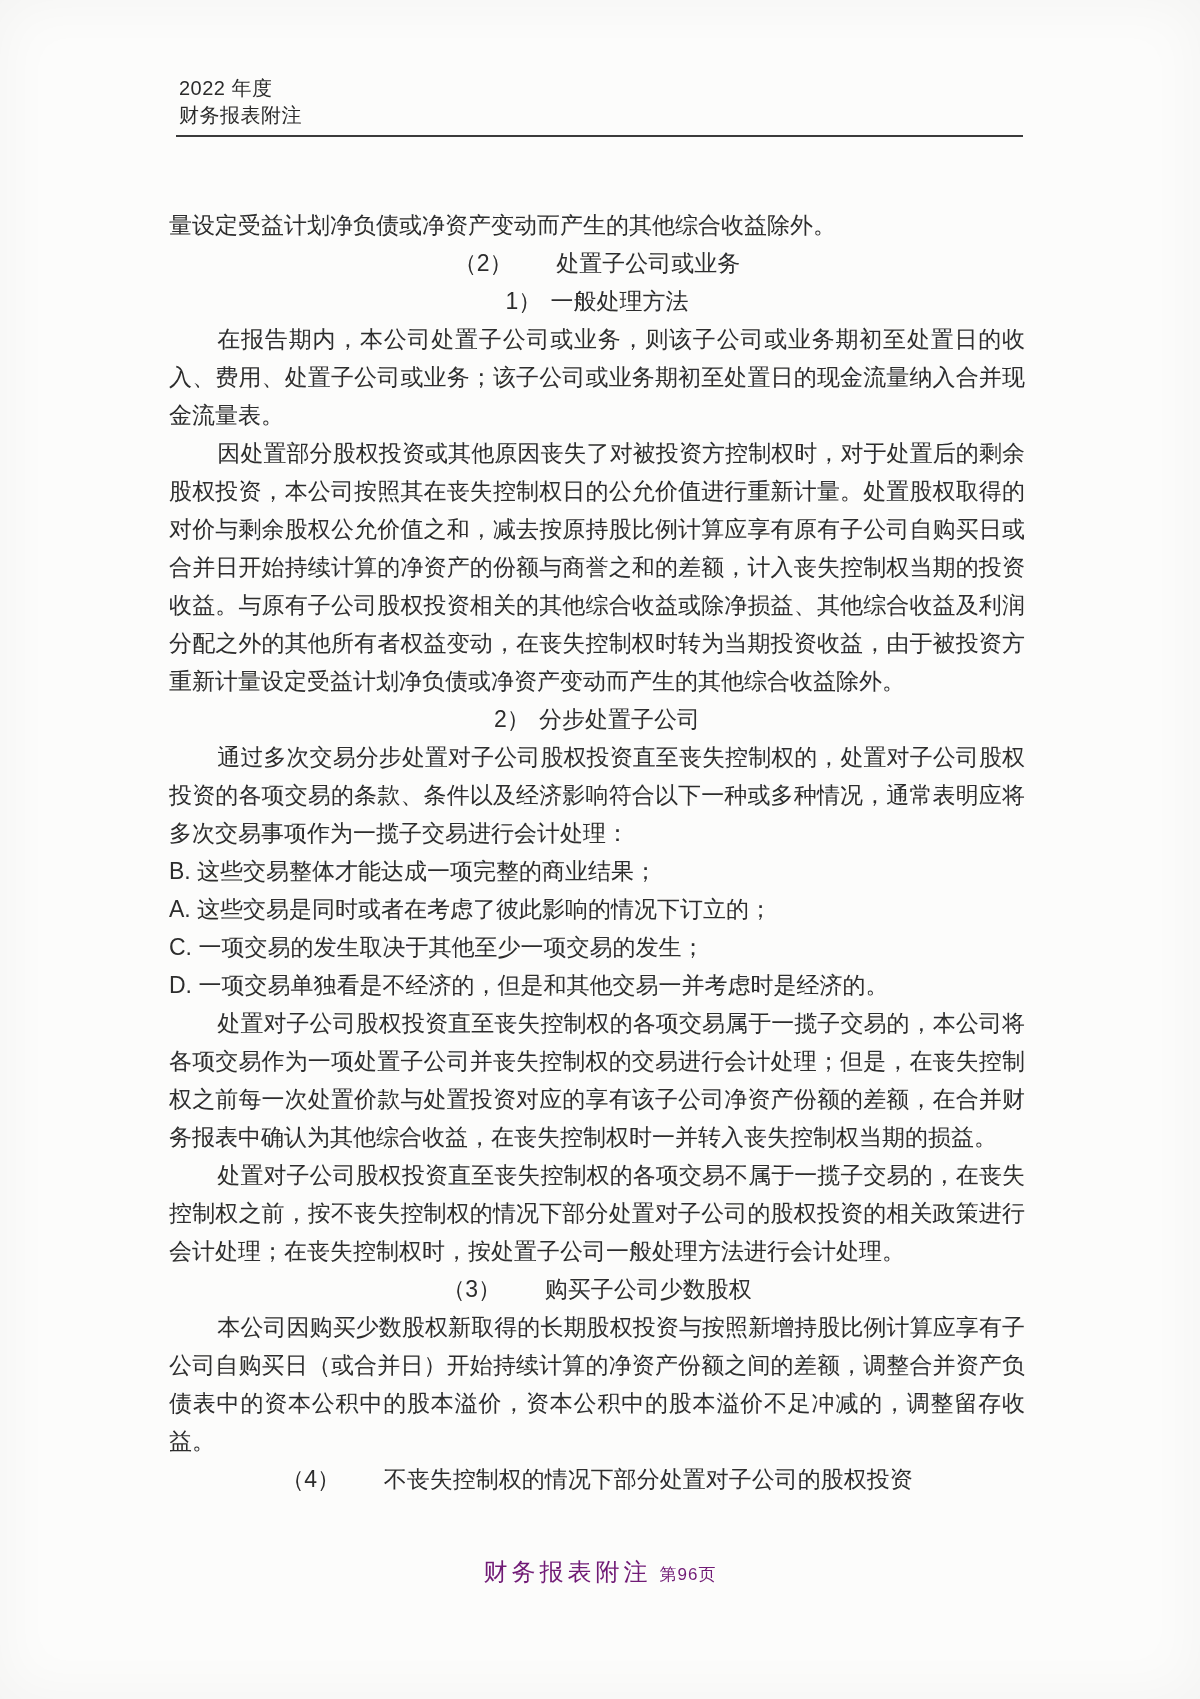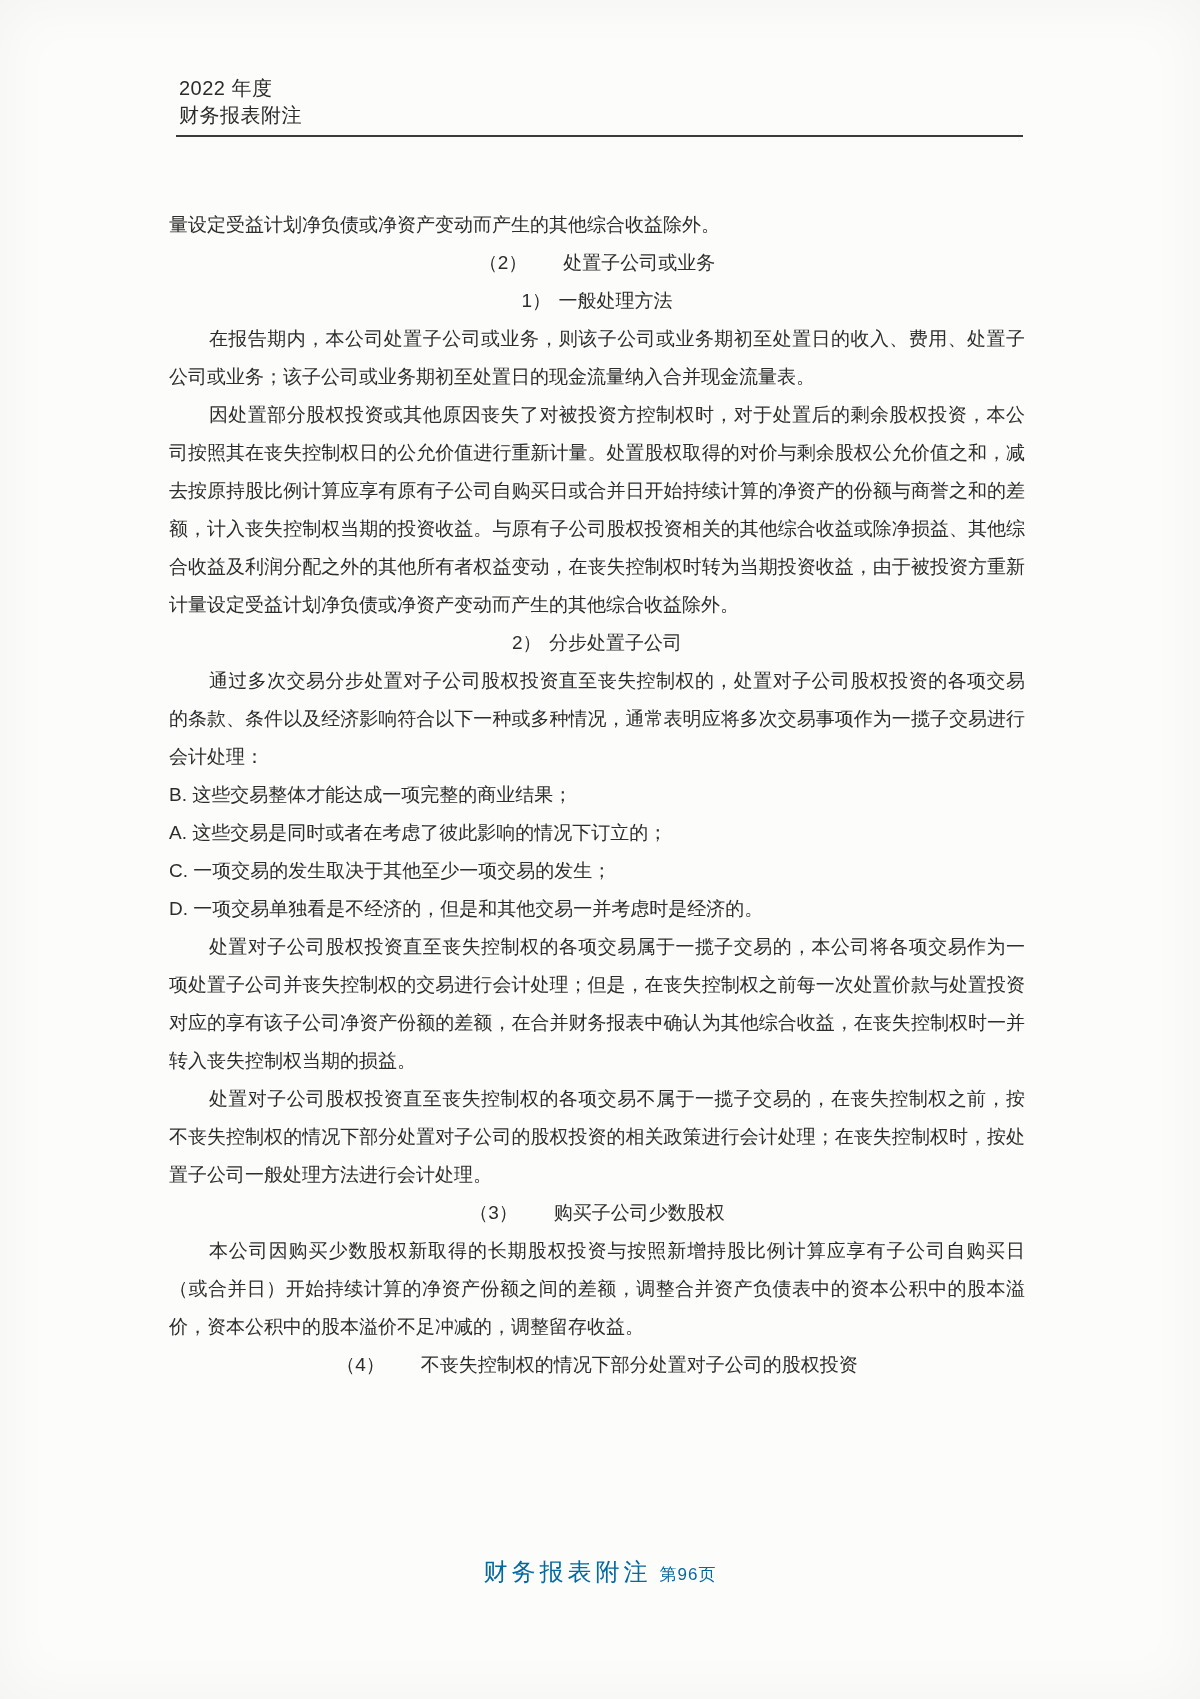--- a/index.html
+++ b/index.html
@@ -35,21 +35,21 @@
     width: 847px;
     height: 2px;
     background: #3b3b3b;
   }
   
   .doc-text {
     position: absolute;
     left: 169px;
     top: 206px;
     width: 856px;
-    font-size: 19px;
+    font-size: 23px;
     line-height: 38px;
     text-align: justify;
     text-justify: inter-ideograph;
     color: #2d2d2d;
   }
   .doc-text p {
     margin: 0;
     padding: 0;
   }
   .para      { text-indent: 2.1em; }
@@ -59,21 +59,21 @@
   .sub       { padding-left: 2.1em; text-align: center; }
   .sub .s-label   { margin-left: 0.4em; }
   .item      { padding-left: 2.1em; text-align: left; }
   
   .footer {
     position: absolute;
     left: 0;
     top: 1556px;
     width: 1200px;
     text-align: center;
-    color: #0369a1;
+    color: #701a75;
     white-space: nowrap;
   }
   .footer .f-title {
     font-size: 24px;
     letter-spacing: 4px;
   }
   .footer .f-page {
     font-size: 17px;
     margin-left: 8px;
     letter-spacing: 1px;

